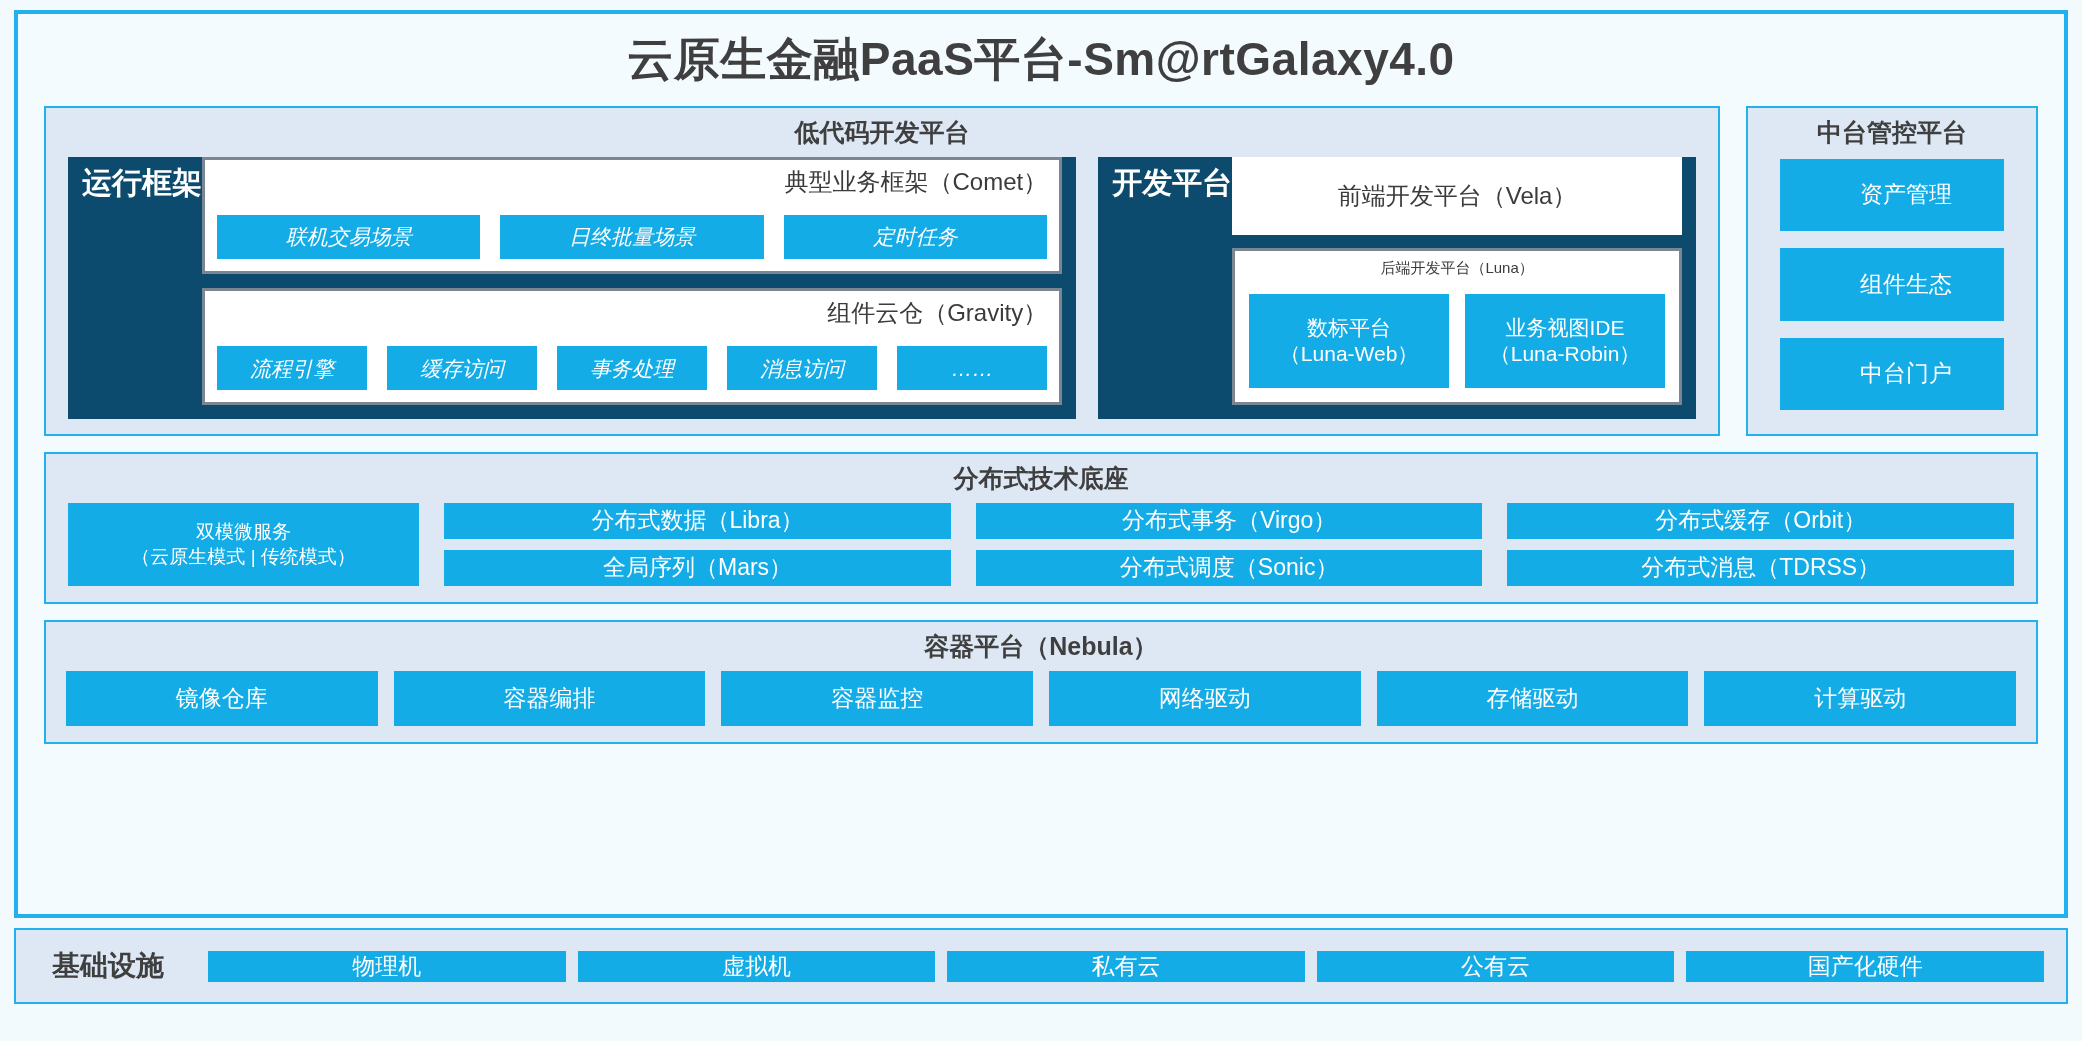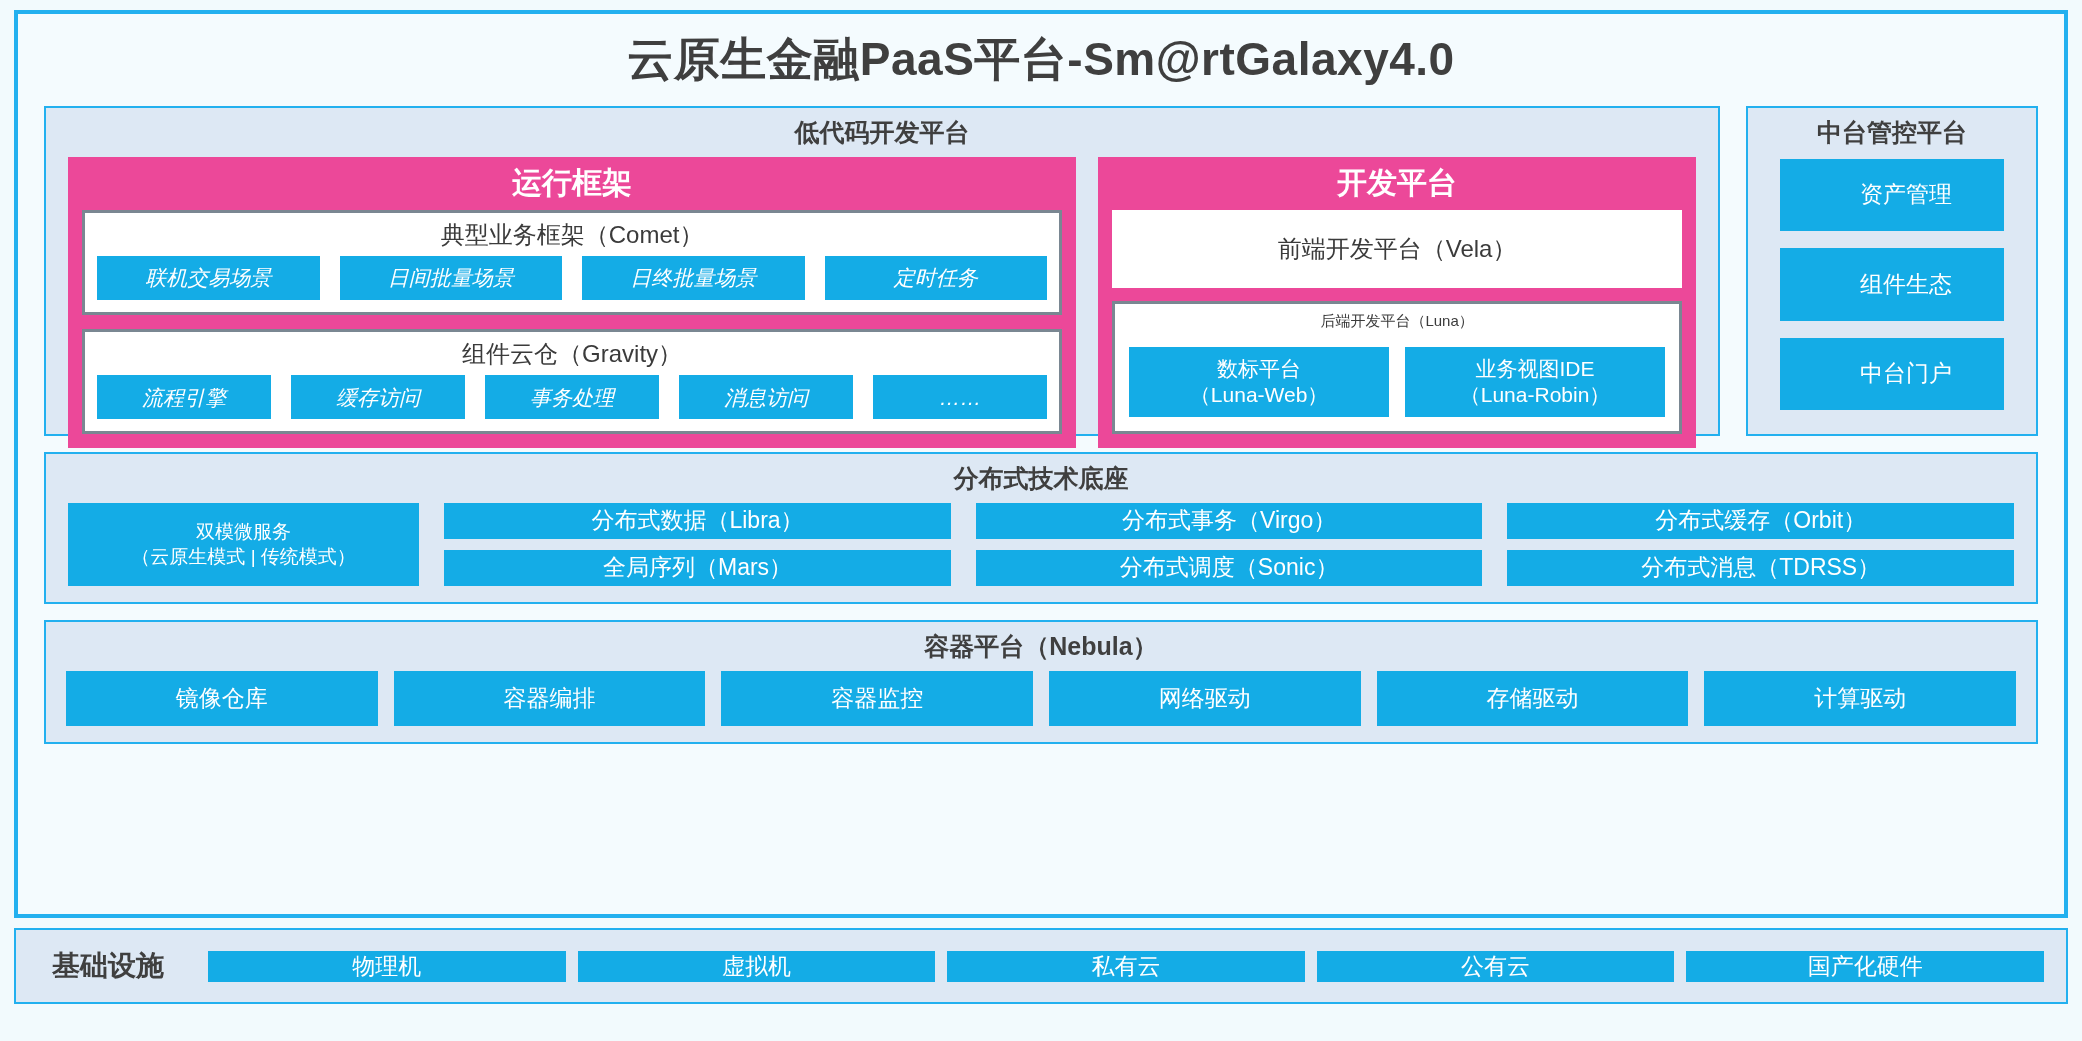--- a/index.html
+++ b/index.html
@@ -77,25 +77,24 @@
   }
   .lowcode-body {
     flex: 1 1 auto;
     display: flex;
     gap: 22px;
     padding: 0 22px 16px 22px;
   }
 
   
   .blue-card {
-    background: #ec4899;
+    background: #0c4a6e;
     box-sizing: border-box;
     padding: 0 14px 14px 14px;
     display: flex;
-    flex-direction: column;
   }
   .blue-card.runtime { flex: 1.72 1 0; }
   .blue-card.devplat { flex: 1 1 0; }
   .blue-card-title {
     text-align: center;
     font-size: 30px;
     font-weight: bold;
     color: #ffffff;
     padding: 11px 0 12px 0;
     line-height: 1;
@@ -104,25 +103,25 @@
   
   .white-box {
     background: #ffffff;
     border: 3px solid #7a8792;
     box-sizing: border-box;
     padding: 9px 12px 12px 12px;
     display: flex;
     flex-direction: column;
   }
   .white-box-title {
-    text-align: center;
+    text-align: right;
     font-size: 24px;
     color: #3b3b3b;
     line-height: 1.1;
-    padding-bottom: 8px;
+    padding-bottom: 20px;
   }
   .chip-row {
     display: flex;
     gap: 20px;
     font-style: italic;
   }
   .chip {
     background: #14ace6;
     color: #ffffff;
     font-size: 21px;
@@ -331,21 +330,20 @@
         <div class="lowcode-body">
 
           <div class="blue-card runtime">
             <div class="blue-card-title">运行框架</div>
             <div class="runtime-inner">
 
               <div class="white-box">
                 <div class="white-box-title">典型业务框架（Comet）</div>
                 <div class="chip-row">
                   <div class="chip">联机交易场景</div>
-                  <div class="chip">日间批量场景</div>
                   <div class="chip">日终批量场景</div>
                   <div class="chip">定时任务</div>
                 </div>
               </div>
 
               <div class="white-box">
                 <div class="white-box-title">组件云仓（Gravity）</div>
                 <div class="chip-row">
                   <div class="chip">流程引擎</div>
                   <div class="chip">缓存访问</div>

